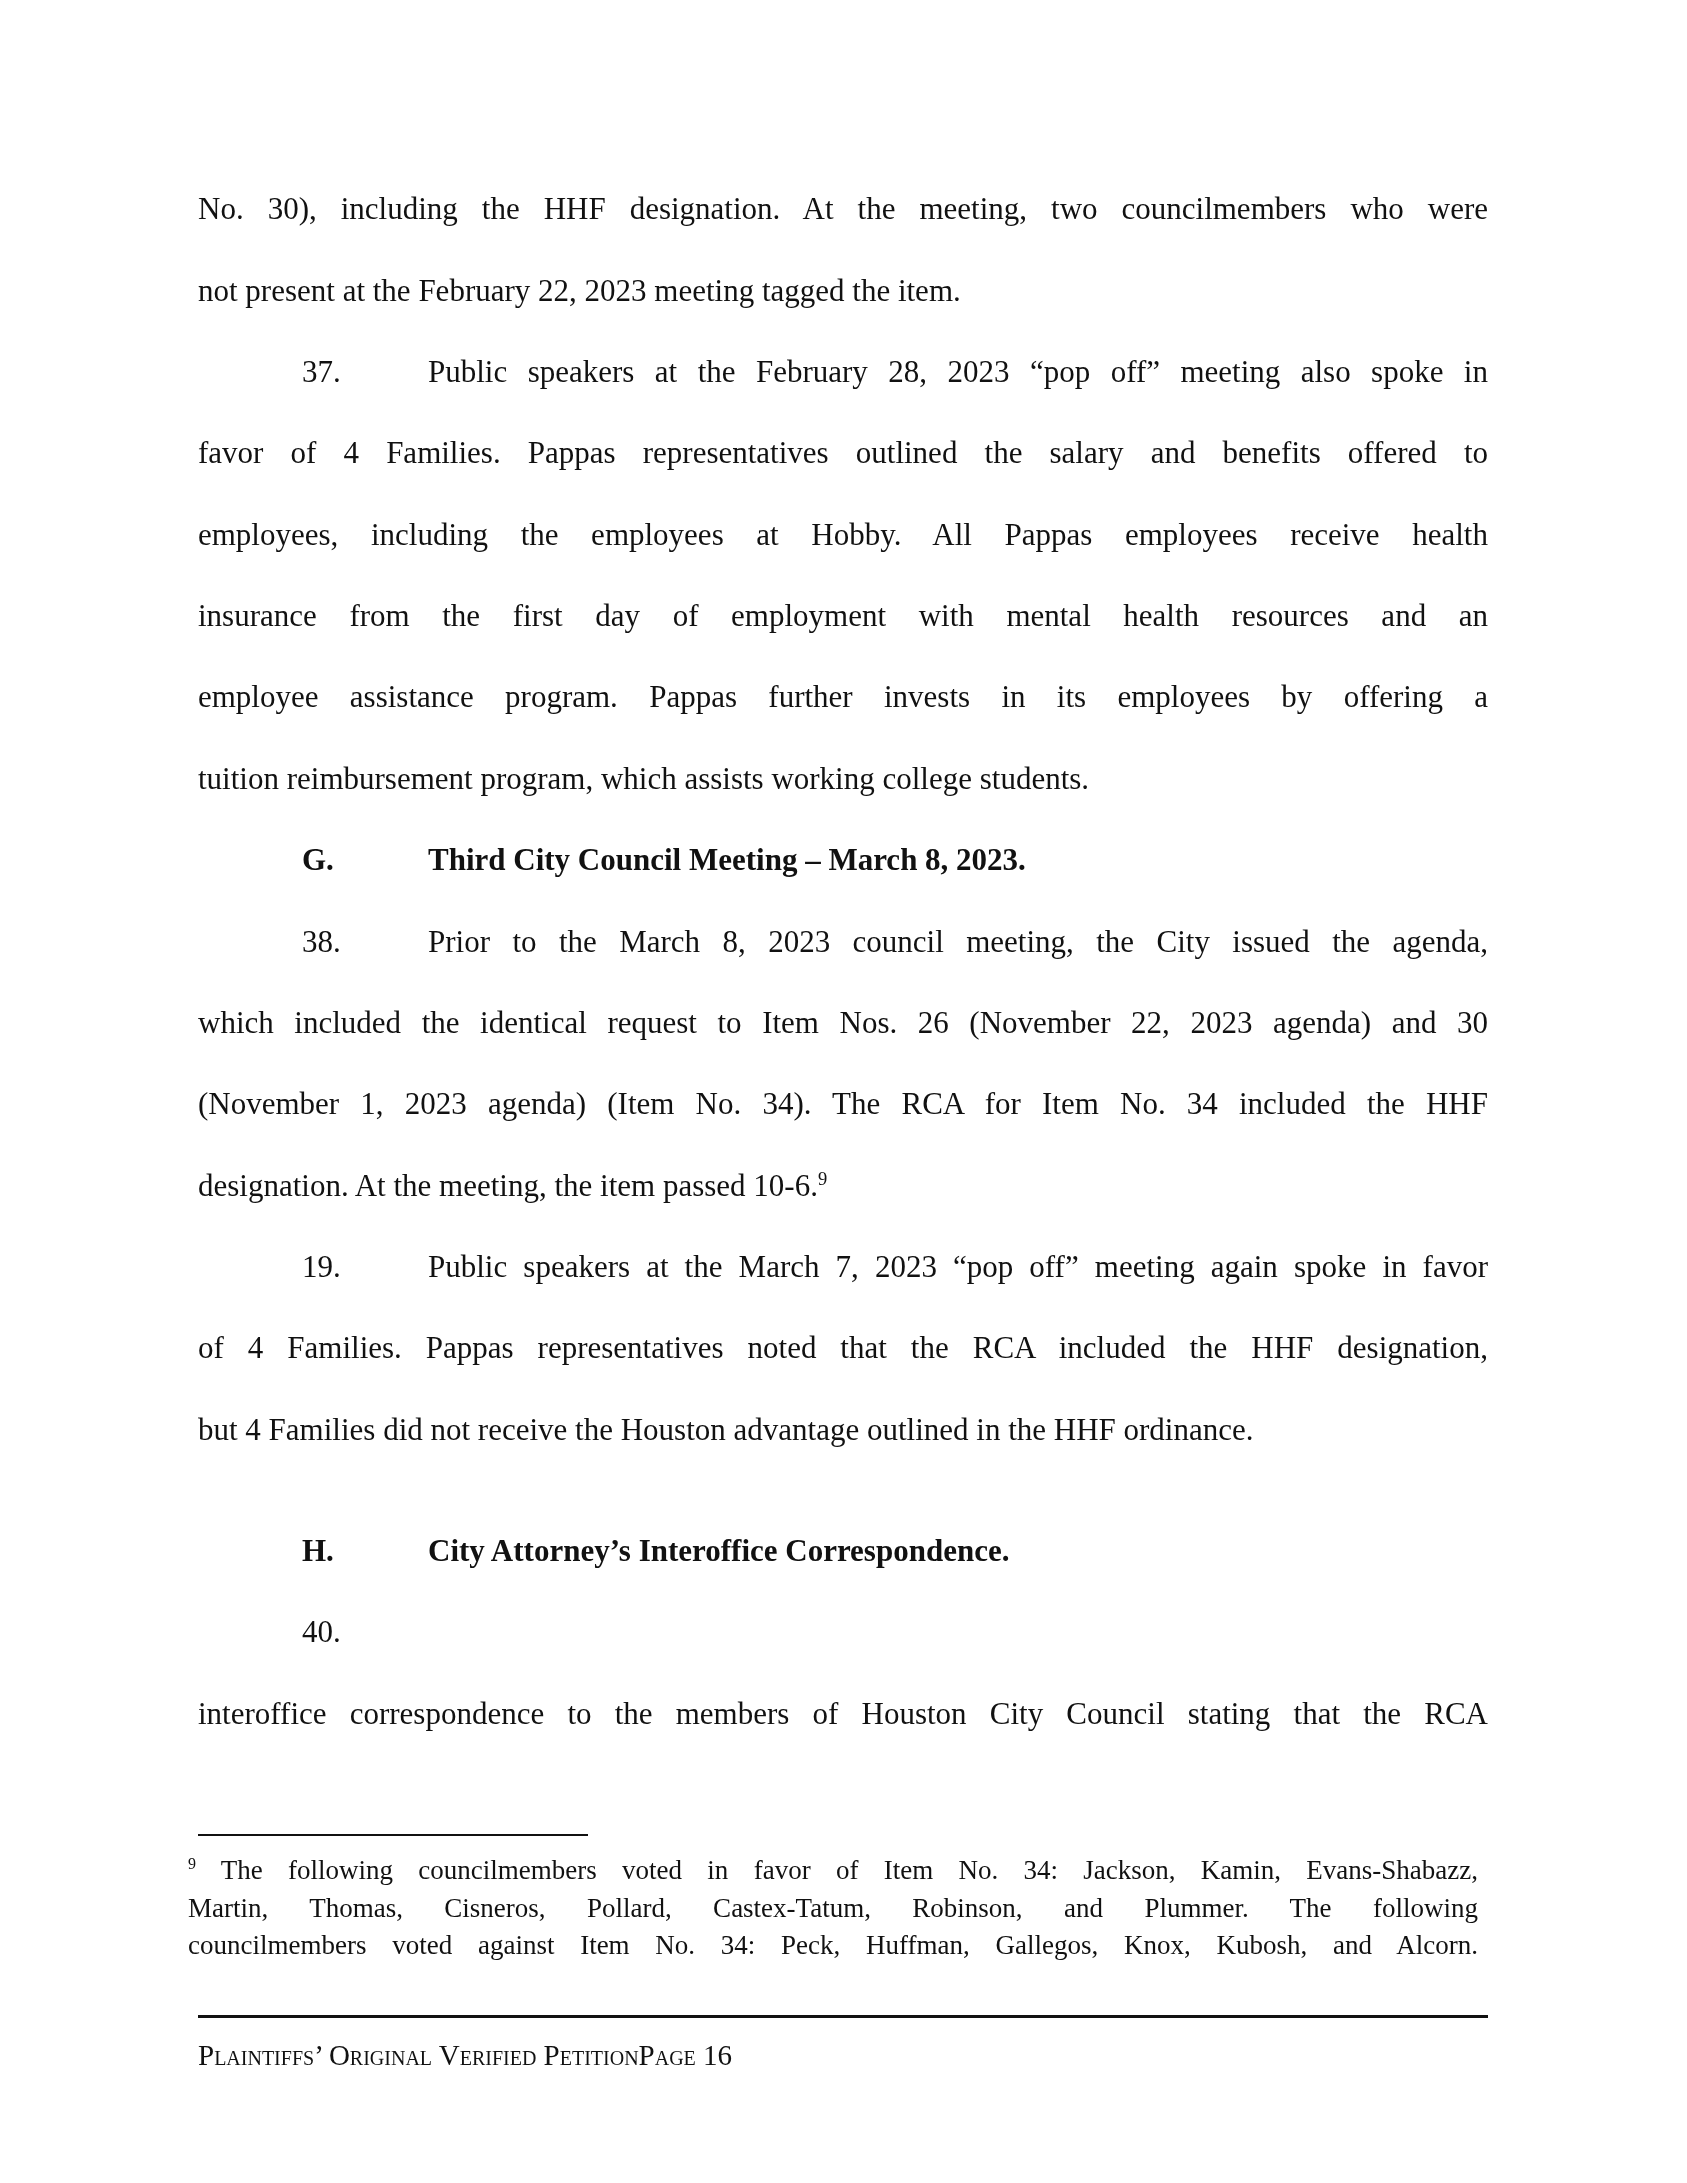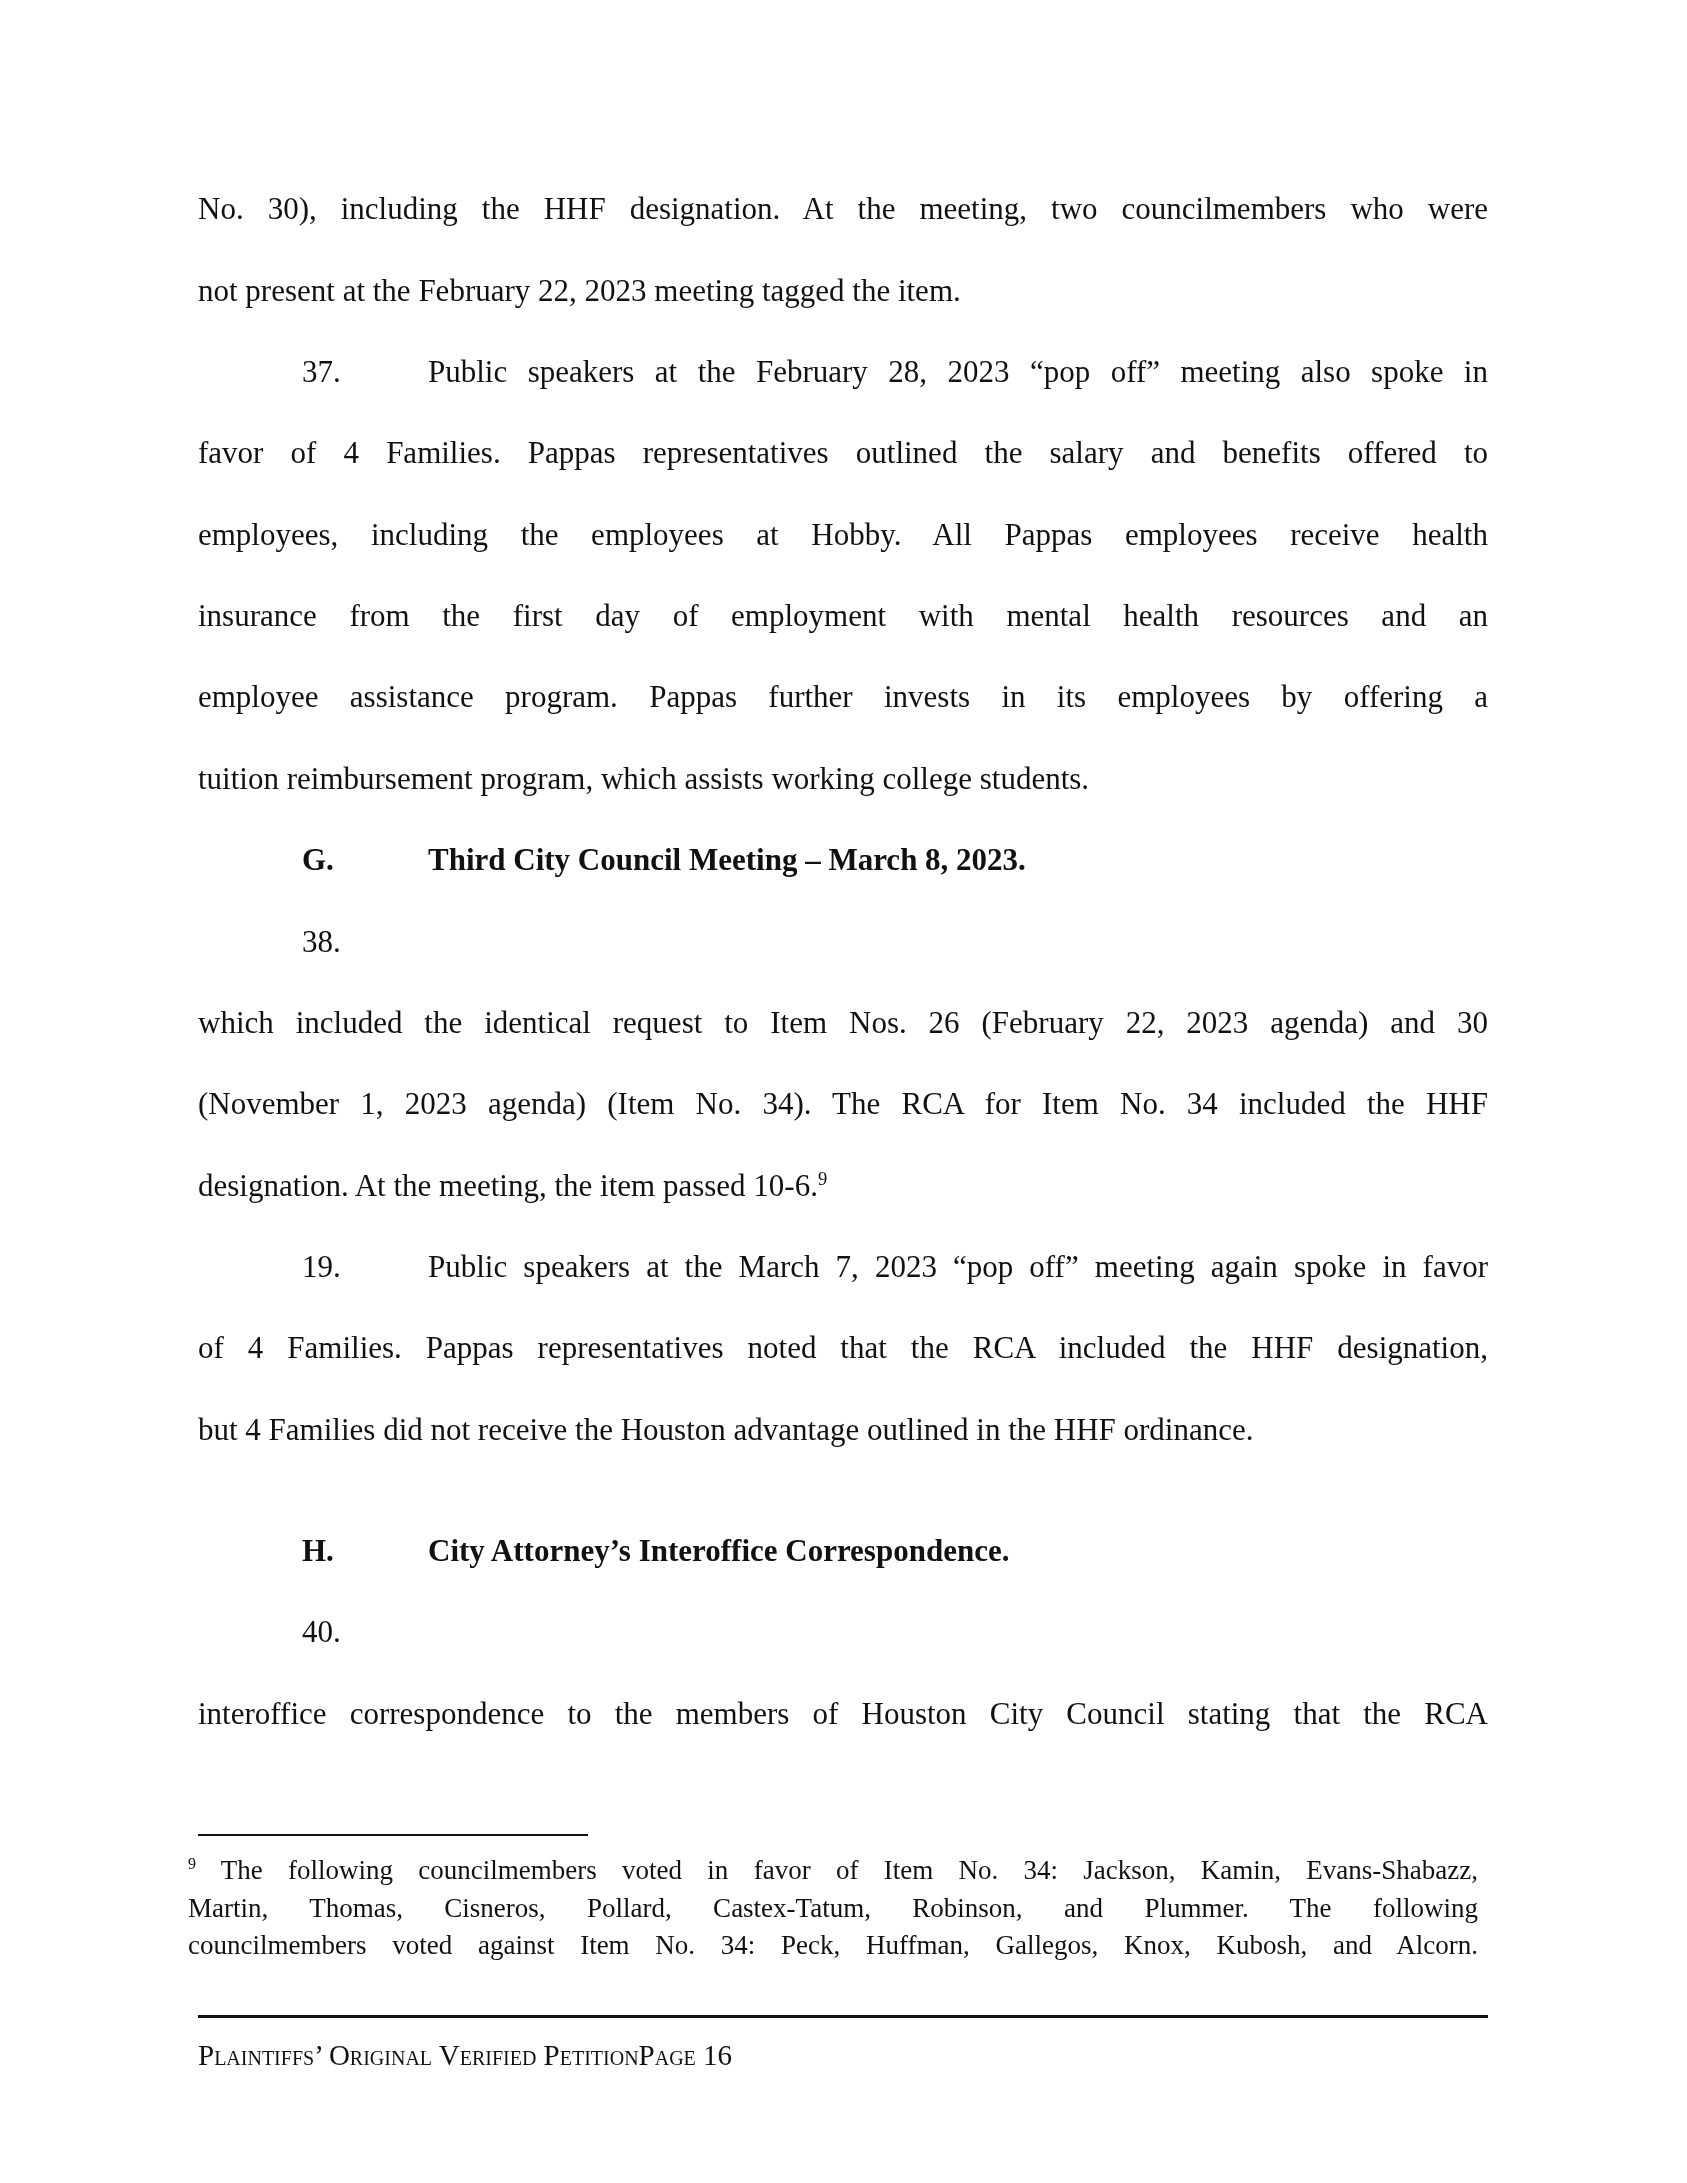--- a/index.html
+++ b/index.html
@@ -35,22 +35,23 @@
 <div class="line just" style="top:677px">employee assistance program. Pappas further invests in its employees by offering a</div>
 <div class="line" style="top:759px">tuition reimbursement program, which assists working college students.</div>
 
 <div class="line hd" style="top:840px;display:flex">
   <span class="num">G.</span>
   <span>Third City Council Meeting – March 8, 2023.</span>
 </div>
 
 <div class="line" style="top:922px;display:flex">
   <span class="num">38.</span>
+  <span style="flex:1;text-align:justify;text-align-last:justify;white-space:normal">Prior to the March 8, 2023 council meeting, the City issued the agenda,</span>
 </div>
-<div class="line just" style="top:1003px">which included the identical request to Item Nos. 26 (February 22, 2023 agenda) and 30</div>
+<div class="line just" style="top:1003px">which included the identical request to Item Nos. 26 (November 22, 2023 agenda) and 30</div>
 <div class="line just" style="top:1084px">(November 1, 2023 agenda) (Item No. 34). The RCA for Item No. 34 included the HHF</div>
 <div class="line" style="top:1166px"><span>designation. At the meeting, the item passed 10-6.</span><span class="sup">9</span></div>
 
 <div class="line" style="top:1247px;display:flex">
   <span class="num">19.</span>
   <span style="flex:1;text-align:justify;text-align-last:justify;white-space:normal">Public speakers at the March 7, 2023 “pop off” meeting again spoke in favor</span>
 </div>
 <div class="line just" style="top:1328px">of 4 Families. Pappas representatives noted that the RCA included the HHF designation,</div>
 <div class="line" style="top:1410px">but 4 Families did not receive the Houston advantage outlined in the HHF ordinance.</div>
 

